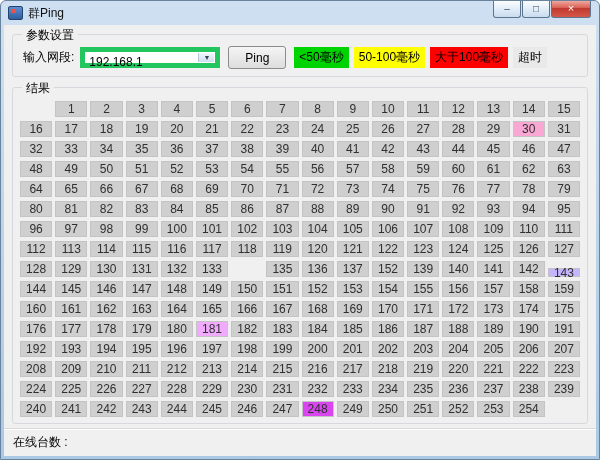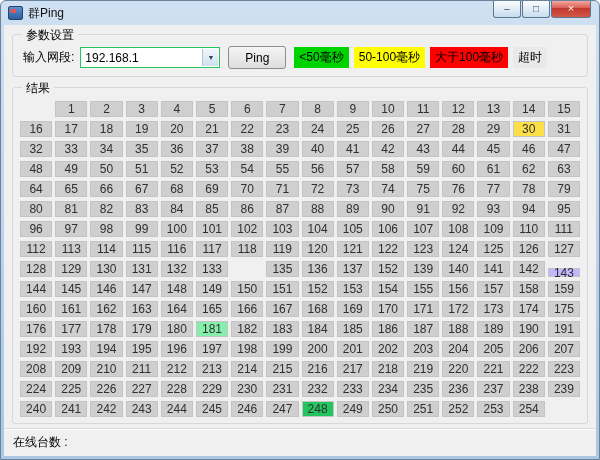--- a/index.html
+++ b/index.html
@@ -91,21 +91,21 @@
     align-items: center;
     height: 100%;
     padding: 4px 8px 0 10px;
   }
   .field-label { font-size: 12px; color: #000; white-space: nowrap; }
   .combo {
     position: relative;
     margin-left: 6px;
     width: 140px; height: 21px;
     background: #ffffff;
-    border: 1px solid #22c55e;
+    border: 5px solid #22c55e;
   }
   .combo input {
     width: 100%; height: 100%;
     border: none;
     outline: none;
     padding: 0 20px 0 4px;
     font-size: 12px;
     font-family: "Liberation Sans", "DejaVu Sans", sans-serif;
     background: transparent;
   }
@@ -236,21 +236,21 @@
           <div class="cell" style="background: rgb(207, 207, 207);">20</div>
           <div class="cell" style="background: rgb(207, 207, 207);">21</div>
           <div class="cell" style="background: rgb(207, 207, 207);">22</div>
           <div class="cell" style="background: rgb(207, 207, 207);">23</div>
           <div class="cell" style="background: rgb(207, 207, 207);">24</div>
           <div class="cell" style="background: rgb(207, 207, 207);">25</div>
           <div class="cell" style="background: rgb(207, 207, 207);">26</div>
           <div class="cell" style="background: rgb(207, 207, 207);">27</div>
           <div class="cell" style="background: rgb(207, 207, 207);">28</div>
           <div class="cell" style="background: rgb(207, 207, 207);">29</div>
-          <div class="cell" style="background: #fde047;">30</div>
+          <div class="cell" style="background: #f9a8d4;">30</div>
           <div class="cell" style="background: rgb(207, 207, 207);">31</div>
           <div class="cell" style="background: rgb(207, 207, 207);">32</div>
           <div class="cell" style="background: rgb(207, 207, 207);">33</div>
           <div class="cell" style="background: rgb(207, 207, 207);">34</div>
           <div class="cell" style="background: rgb(207, 207, 207);">35</div>
           <div class="cell" style="background: rgb(207, 207, 207);">36</div>
           <div class="cell" style="background: rgb(207, 207, 207);">37</div>
           <div class="cell" style="background: rgb(207, 207, 207);">38</div>
           <div class="cell" style="background: rgb(207, 207, 207);">39</div>
           <div class="cell" style="background: rgb(207, 207, 207);">40</div>
@@ -387,21 +387,21 @@
           <div class="cell" style="background: rgb(207, 207, 207);">171</div>
           <div class="cell" style="background: rgb(207, 207, 207);">172</div>
           <div class="cell" style="background: rgb(207, 207, 207);">173</div>
           <div class="cell" style="background: rgb(207, 207, 207);">174</div>
           <div class="cell" style="background: rgb(207, 207, 207);">175</div>
           <div class="cell" style="background: rgb(207, 207, 207);">176</div>
           <div class="cell" style="background: rgb(207, 207, 207);">177</div>
           <div class="cell" style="background: rgb(207, 207, 207);">178</div>
           <div class="cell" style="background: rgb(207, 207, 207);">179</div>
           <div class="cell" style="background: rgb(207, 207, 207);">180</div>
-          <div class="cell" style="background: #86efac;">181</div>
+          <div class="cell" style="background: #f0abfc;">181</div>
           <div class="cell" style="background: rgb(207, 207, 207);">182</div>
           <div class="cell" style="background: rgb(207, 207, 207);">183</div>
           <div class="cell" style="background: rgb(207, 207, 207);">184</div>
           <div class="cell" style="background: rgb(207, 207, 207);">185</div>
           <div class="cell" style="background: rgb(207, 207, 207);">186</div>
           <div class="cell" style="background: rgb(207, 207, 207);">187</div>
           <div class="cell" style="background: rgb(207, 207, 207);">188</div>
           <div class="cell" style="background: rgb(207, 207, 207);">189</div>
           <div class="cell" style="background: rgb(207, 207, 207);">190</div>
           <div class="cell" style="background: rgb(207, 207, 207);">191</div>
@@ -454,21 +454,21 @@
           <div class="cell" style="background: rgb(207, 207, 207);">238</div>
           <div class="cell" style="background: rgb(207, 207, 207);">239</div>
           <div class="cell" style="background: rgb(207, 207, 207);">240</div>
           <div class="cell" style="background: rgb(207, 207, 207);">241</div>
           <div class="cell" style="background: rgb(207, 207, 207);">242</div>
           <div class="cell" style="background: rgb(207, 207, 207);">243</div>
           <div class="cell" style="background: rgb(207, 207, 207);">244</div>
           <div class="cell" style="background: rgb(207, 207, 207);">245</div>
           <div class="cell" style="background: rgb(207, 207, 207);">246</div>
           <div class="cell" style="background: rgb(207, 207, 207);">247</div>
-          <div class="cell" style="background: #22c55e;">248</div>
+          <div class="cell" style="background: #d946ef;">248</div>
           <div class="cell" style="background: rgb(207, 207, 207);">249</div>
           <div class="cell" style="background: rgb(207, 207, 207);">250</div>
           <div class="cell" style="background: rgb(207, 207, 207);">251</div>
           <div class="cell" style="background: rgb(207, 207, 207);">252</div>
           <div class="cell" style="background: rgb(207, 207, 207);">253</div>
           <div class="cell" style="background: rgb(207, 207, 207);">254</div>
         </div>
     </div>
 
     <div class="statusbar">

